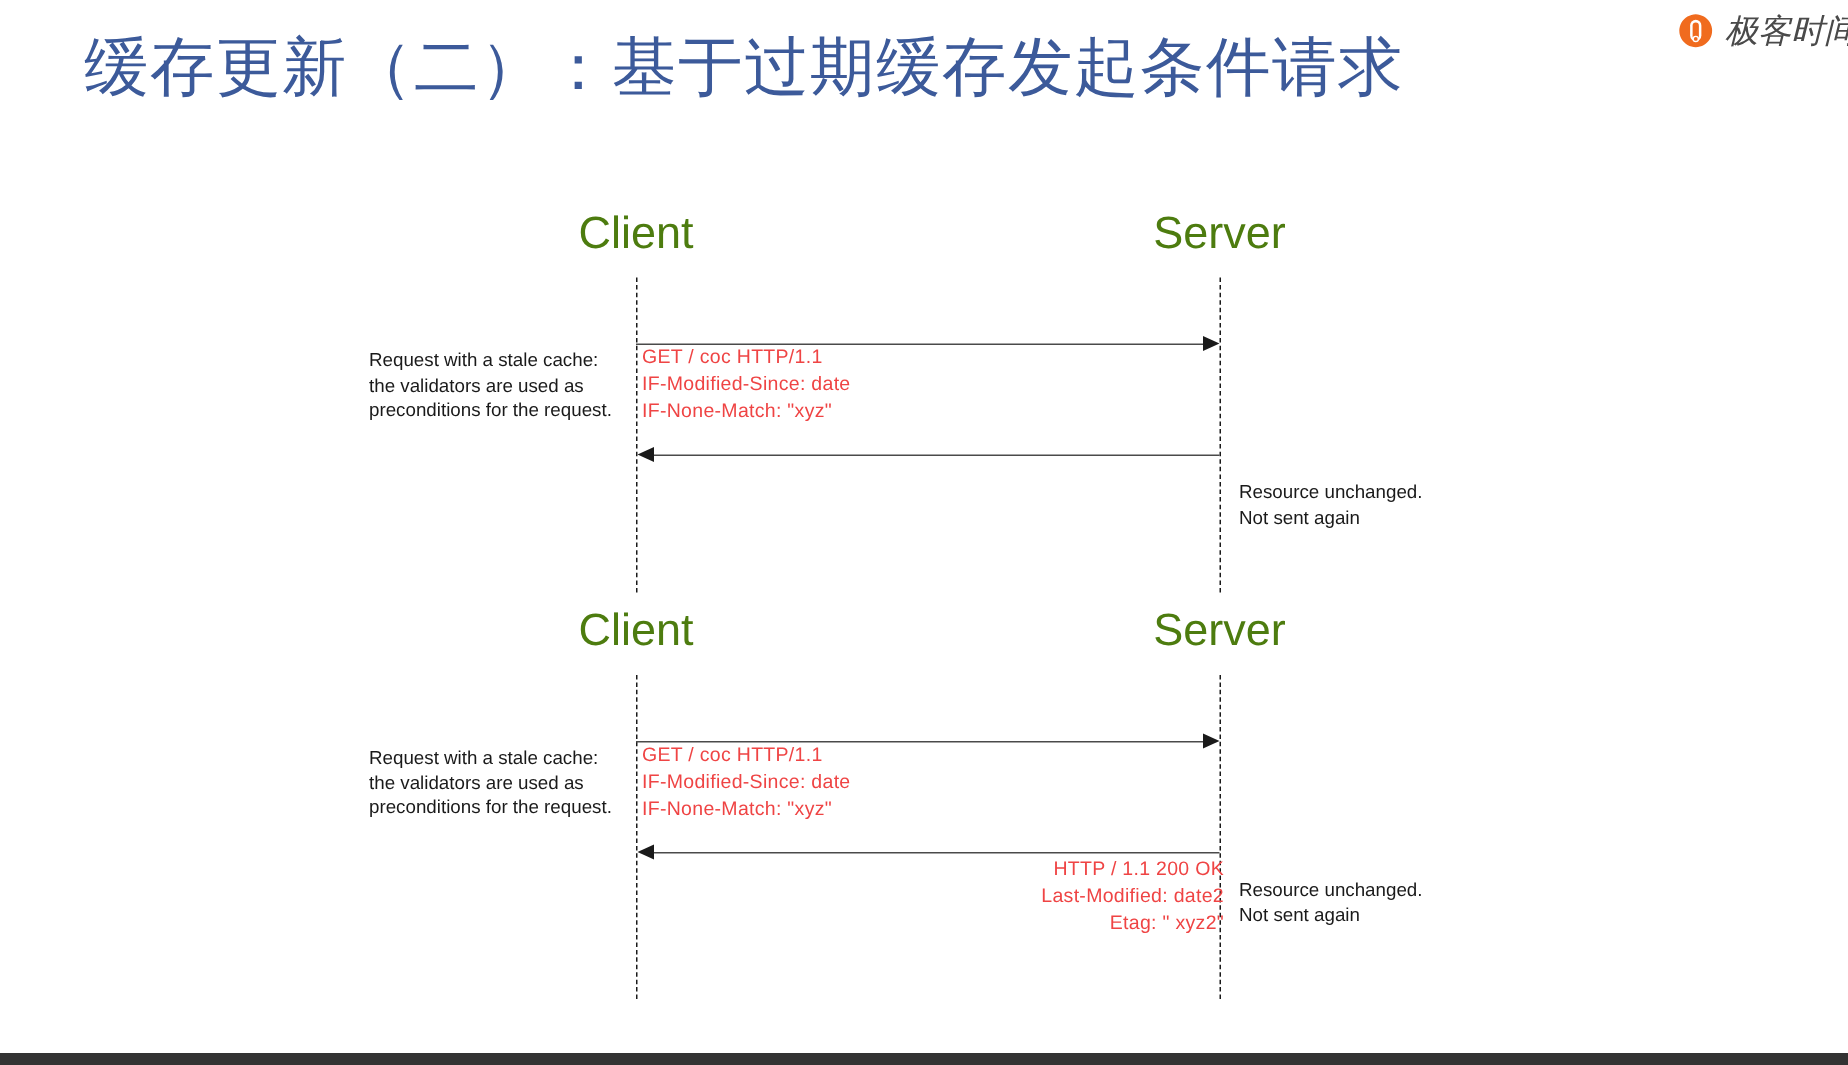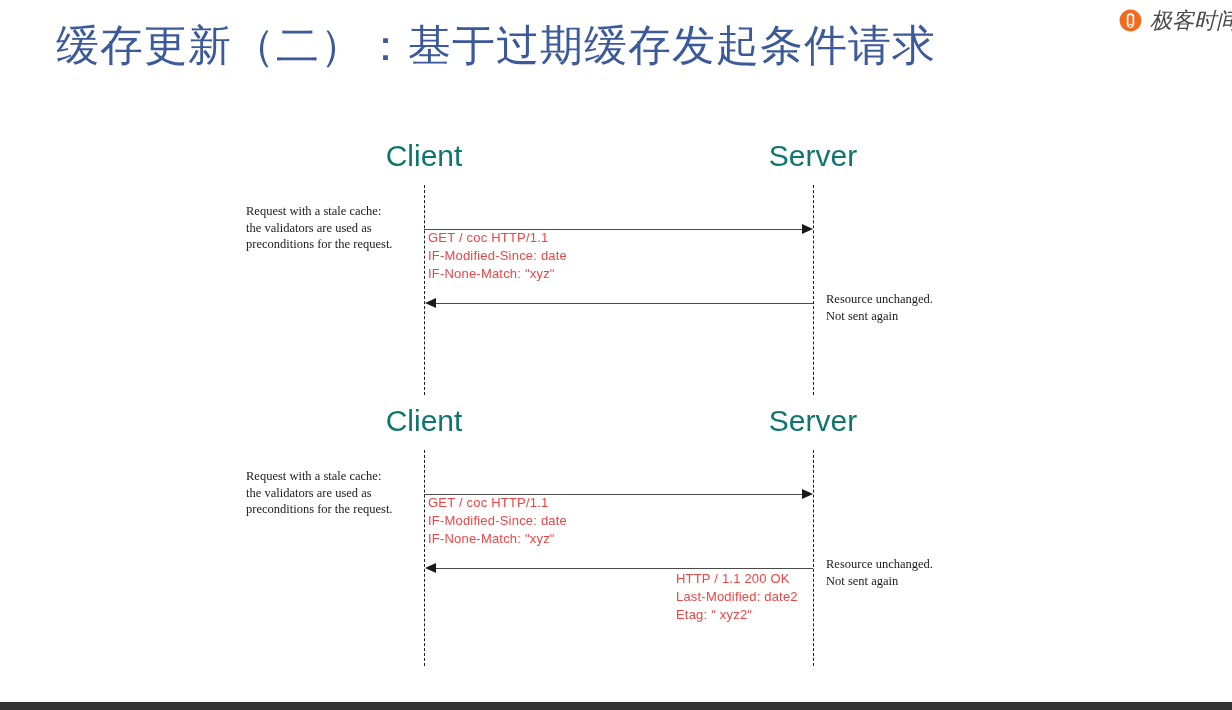--- a/index.html
+++ b/index.html
@@ -68,21 +68,21 @@
   
   .diagram {
     position: absolute;
     left: 0;
     width: 1232px;
   }
   .lane-label {
     position: absolute;
     font-size: 30px;
     line-height: 34px;
-    color: #0f766e;
+    color: #4d7c0f;
     text-align: center;
     white-space: nowrap;
     font-family: "Liberation Sans", "DejaVu Sans", sans-serif;
   }
   .lifeline {
     position: absolute;
     width: 0;
     border-left: 1.6px dashed #1a1a1a;
   }
   .msg-line {
@@ -102,21 +102,22 @@
   }
   .arrow-head.left {
     border-right: 11px solid #1a1a1a;
   }
   .note {
     position: absolute;
     font-size: 12.5px;
     line-height: 16.5px;
     color: #1a1a1a;
     white-space: pre-line;
-    font-family: Liberation Serif, serif;
+    font-family: Liberation Sans, sans-serif;
+    margin-top: 29px;
   }
   .mono-block {
     position: absolute;
     font-size: 13px;
     line-height: 18px;
     color: #ef4444;
     white-space: pre-line;
     letter-spacing: 0.2px;
     font-family: "Liberation Sans", "DejaVu Sans", sans-serif;
   }
@@ -188,21 +189,21 @@
     <div class="msg-line" style="left:424px; top:229px; width:385px;"></div>
     <div class="arrow-head right" style="left:802px; top:223.5px;"></div>
 
     <div class="mono-block" style="left:428px; top:229px; width:380px;">GET   / coc  HTTP/1.1
 IF-Modified-Since:  date
 IF-None-Match:   ʺxyzʺ</div>
 
     <div class="msg-line" style="left:428px; top:303px; width:385px;"></div>
     <div class="arrow-head left" style="left:425px; top:297.5px;"></div>
 
-    <div class="mono-block" style="left:676px; top:305px; width:140px;">HTTP / 1.1   200  OK
+    <div class="mono-block" style="left:676px; top:305px; width:140px;text-align:right;">HTTP / 1.1   200  OK
 Last-Modified:  date2
 Etag:   ʺ  xyz2ʺ</div>
 
     <div class="note" style="left:826px; top:291px; width:220px;">Resource unchanged.
 Not sent again</div>
   </div>
 
   <div id="bottom-bar"></div>
 
 </div>

